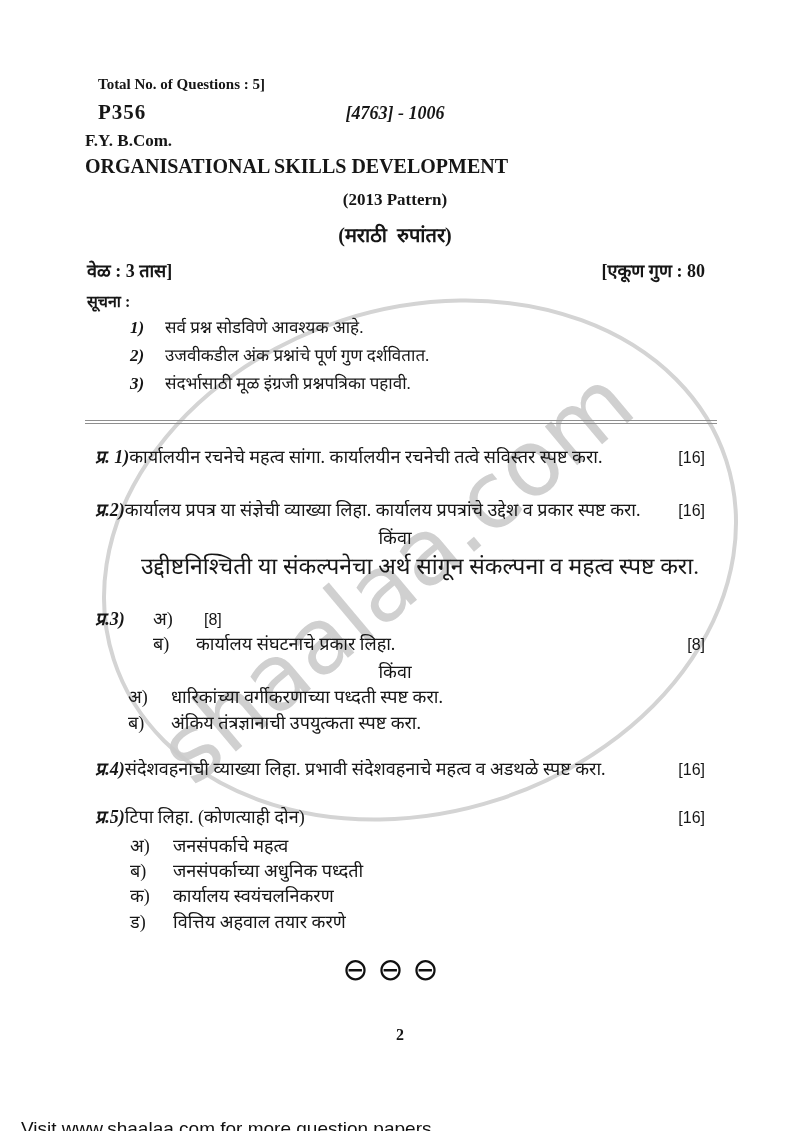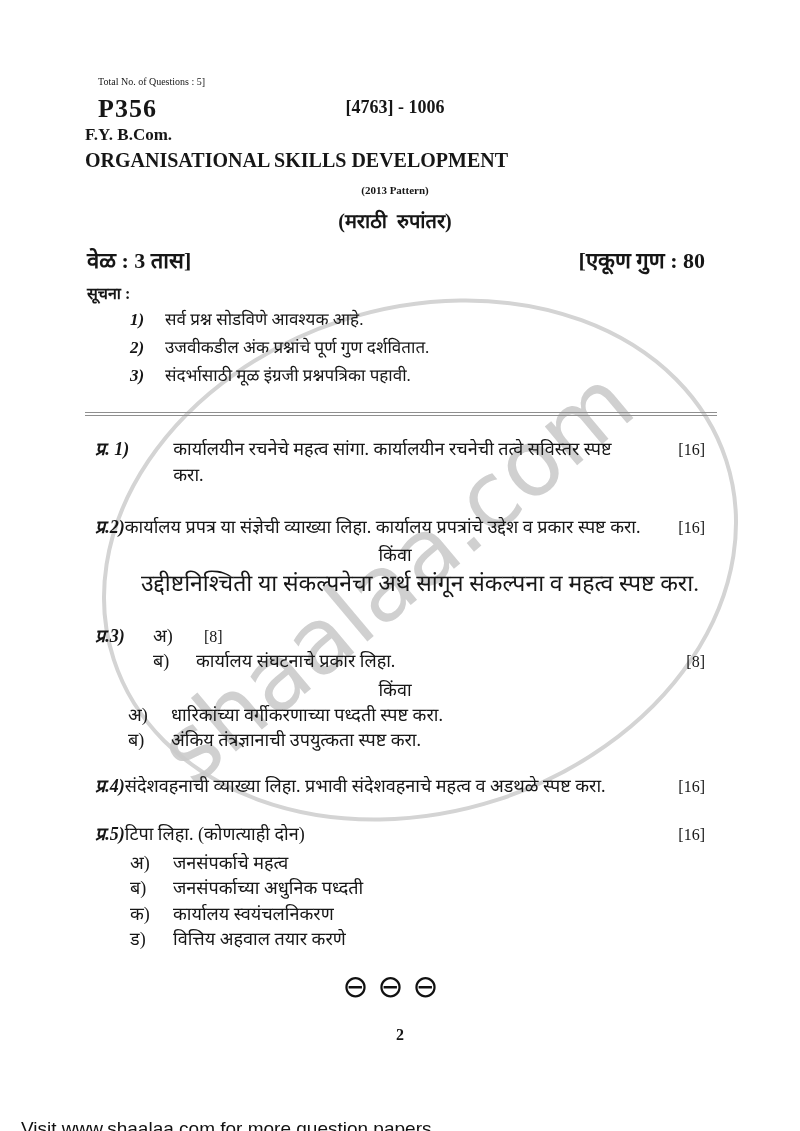--- a/index.html
+++ b/index.html
@@ -10,53 +10,53 @@
     overflow:hidden;
     font-family:"Liberation Serif", serif;
     color:#161616;
   }
   .watermark {
     position:absolute; left:0; top:0; z-index:0;
     pointer-events:none;
   }
   .content { position:relative; z-index:1; padding:0 95px 0 85px; }
 
-  .tq { margin:76px 0 0 13px; font-size:10px; font-weight:normal; }
+  .tq { margin:76px 0 0 13px; font-size:15px; font-weight:bold; }
 
   .code-row { position:relative; margin-top:7px; height:26px; }
-  .pcode { position:absolute; left:13px; top:0; font-size:26px; font-weight:bold; letter-spacing:1px; }
-  .pnum  { display:block; text-align:center; font-size:18px; font-weight:bold; padding-top:3px; }
+  .pcode { position:absolute; left:13px; top:0; font-size:21px; font-weight:bold; letter-spacing:1px; }
+  .pnum  { display:block; text-align:center; font-size:18px; font-weight:bold; padding-top:3px;font-style:italic; }
 
   .course   { margin-top:5px;  text-align:left; font-size:17px; font-weight:bold; }
   .subject  { margin-top:4px;  text-align:left; font-size:20px; font-weight:bold; }
-  .pattern  { margin-top:12px; text-align:center; font-size:11px; font-weight:bold; }
+  .pattern  { margin-top:12px; text-align:center; font-size:17px; font-weight:bold; }
   .langnote { margin-top:11px; text-align:center; font-size:20px; font-weight:bold; white-space:pre; }
 
   .tm-row { margin-top:10px; display:flex; justify-content:space-between;
-            font-size:22px; font-weight:bold; }
+            font-size:18px; font-weight:bold; }
   .tm-row span:first-child { margin-left:2px; }
 
   .instr-title { margin:8px 0 0 2px; font-size:16px; font-weight:bold; }
   .instr-row { display:flex; margin:4px 0 0 45px; font-size:17px; line-height:1.4; }
   .instr-num { width:35px; flex:0 0 auto; font-style:italic; font-weight:bold; }
   .instr-text { flex:1; }
 
   .rule { margin-top:25px; width:632px; height:2px;
           border-top:1px solid #8f8f8f; border-bottom:1px solid #8f8f8f; }
 
   .qrow { display:flex; align-items:baseline; margin-left:10px;
           font-size:18px; line-height:1.4; }
   .qlabel { flex:0 0 auto; font-weight:bold; font-style:italic; white-space:nowrap; }
   .qtext { flex:1 1 auto; }
   .qmarks { flex:0 0 auto; margin-left:8px; white-space:nowrap;
-            font-family:Liberation Serif, serif; font-size:16px; }
+            font-family:Liberation Sans, sans-serif; font-size:16px; }
   .subnum { flex:0 0 32px; margin-right:11px; white-space:nowrap; }
   .kimva { text-align:center; font-size:18px; margin-top:2px; }
 
-  .q1 { margin-top:21px;gap:44px; }
+  .q1 { margin-top:21px; }
   .q2 { margin-top:27px; }
   .ortext2 { margin-left:56px; margin-top:2px; font-size:23px; line-height:1.4; }
   .q3 { margin-top:24px; }
   .q3row2 { margin-left:68px; }
   .q3label { width:58px; flex:0 0 58px; }
   .orparts { margin-left:43px; margin-top:2px; }
   .q4 { margin-top:21px; }
   .q5 { margin-top:23px; }
   .q5parts { margin-left:45px; margin-top:4px; }
   .q5parts .qrow, .orparts .qrow { margin-left:0; }

